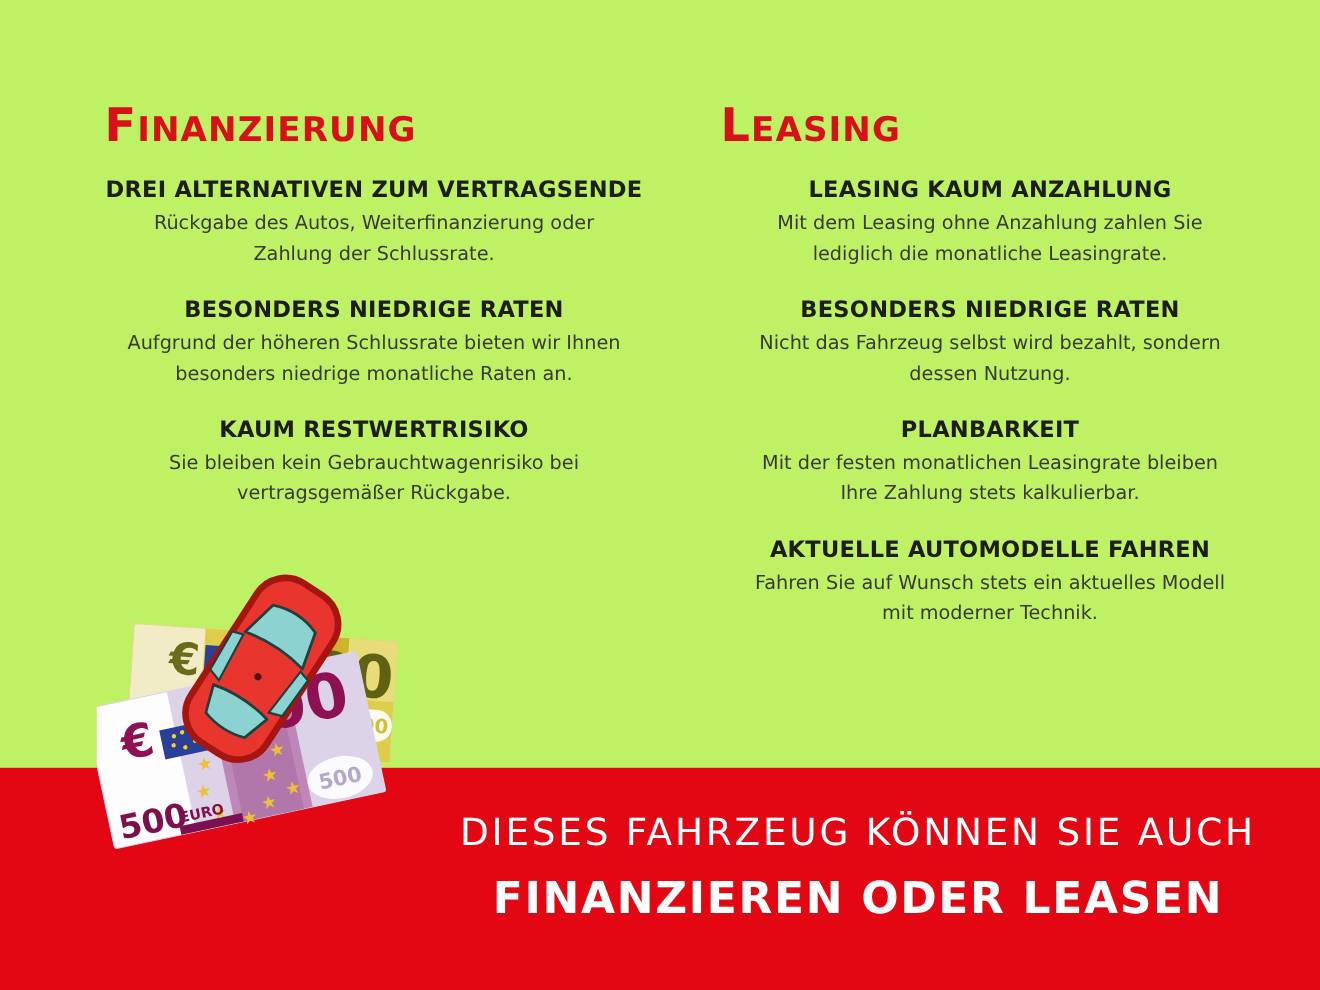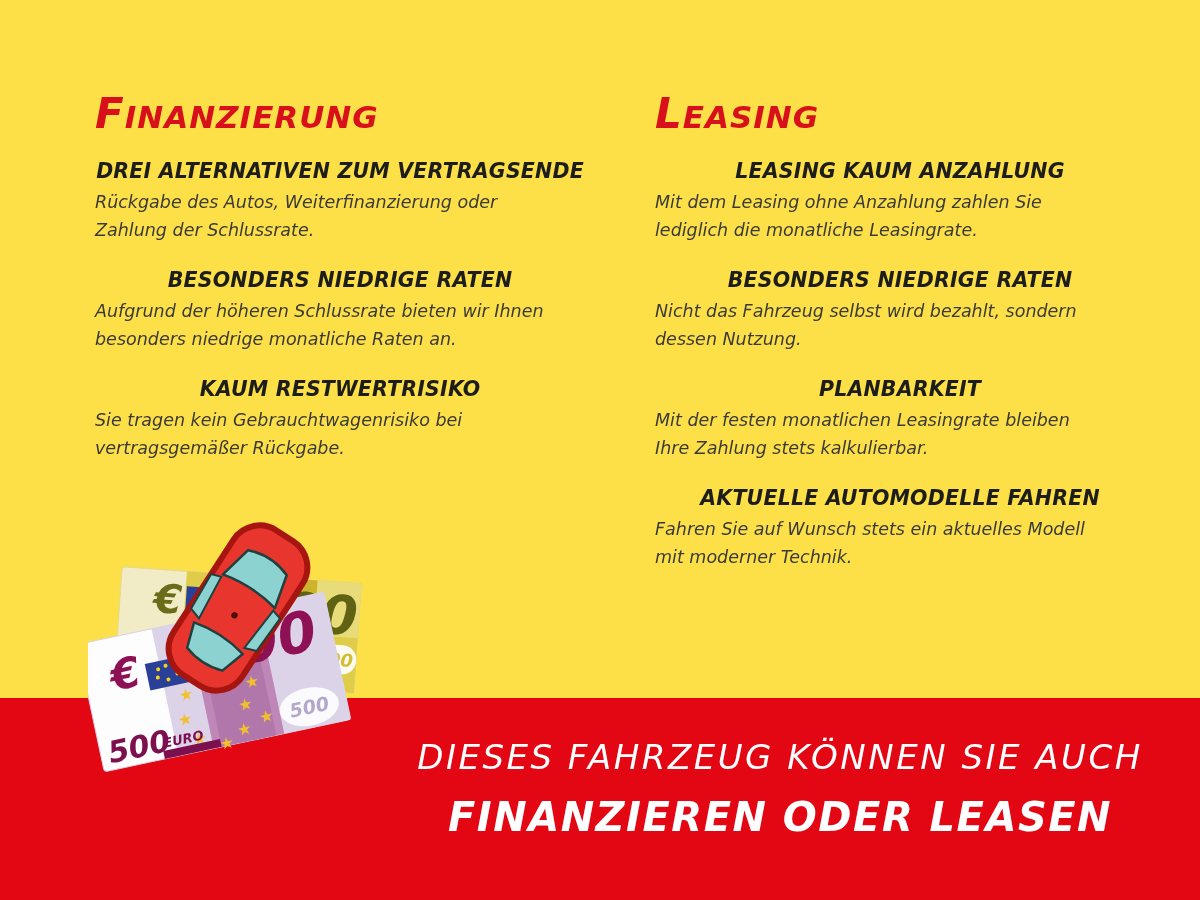--- a/index.html
+++ b/index.html
@@ -1,36 +1,37 @@
 <!DOCTYPE html>
 <html><head>
 <meta charset="utf-8">
 <style>
   html,body { margin:0; padding:0; background:#ffffff; }
   .canvas {
-    position:relative; width:1200px; height:900px; background:#fde047;
-    overflow:hidden; font-family:"DejaVu Sans","Liberation Sans",sans-serif;font-style:italic;
+    position:relative; width:1200px; height:900px; background:#bef264;
+    overflow:hidden; font-family:"DejaVu Sans","Liberation Sans",sans-serif;
   }
   
   .col { position:absolute; top:94px; width:490px; }
   .col-finanzierung { left:95px; }
   .col-leasing { left:655px; }
   .col-title {
     margin:0 0 22px 0; color:#d8101b; font-weight:bold;
     font-size:31px; letter-spacing:1px; line-height:40px;
   }
   .col-title::first-letter { font-size:42px; }
   .section { margin-bottom:24px; }
   .section-heading {
     margin:0 0 5px 0; color:#1d1d1b; font-weight:bold;
     font-size:20.5px; line-height:24px; letter-spacing:0.2px;text-align:center;
   }
   .section-body {
     margin:0; color:#3a3a3a; font-size:17.5px; line-height:28px;
     white-space:pre-line;
+    text-align:center;
   }
   
   .banner {
     position:absolute; left:0; top:698px; width:1200px; height:202px;
     background:#e30613;
   }
   .banner-text {
     position:absolute; left:395px; top:38px; width:770px;
     text-align:center; color:#ffffff;
   }
@@ -59,21 +60,21 @@
       <p class="section-body">Rückgabe des Autos, Weiterfinanzierung oder
 Zahlung der Schlussrate.</p>
     </div>
     <div class="section">
       <h2 class="section-heading">BESONDERS NIEDRIGE RATEN</h2>
       <p class="section-body">Aufgrund der höheren Schlussrate bieten wir Ihnen
 besonders niedrige monatliche Raten an.</p>
     </div>
     <div class="section">
       <h2 class="section-heading">KAUM RESTWERTRISIKO</h2>
-      <p class="section-body">Sie tragen kein Gebrauchtwagenrisiko bei
+      <p class="section-body">Sie bleiben kein Gebrauchtwagenrisiko bei
 vertragsgemäßer Rückgabe.</p>
     </div>
   </div>
 
   <div class="col col-leasing">
     <h1 class="col-title">LEASING</h1>
     <div class="section">
       <h2 class="section-heading">LEASING KAUM ANZAHLUNG</h2>
       <p class="section-body">Mit dem Leasing ohne Anzahlung zahlen Sie
 lediglich die monatliche Leasingrate.</p>

